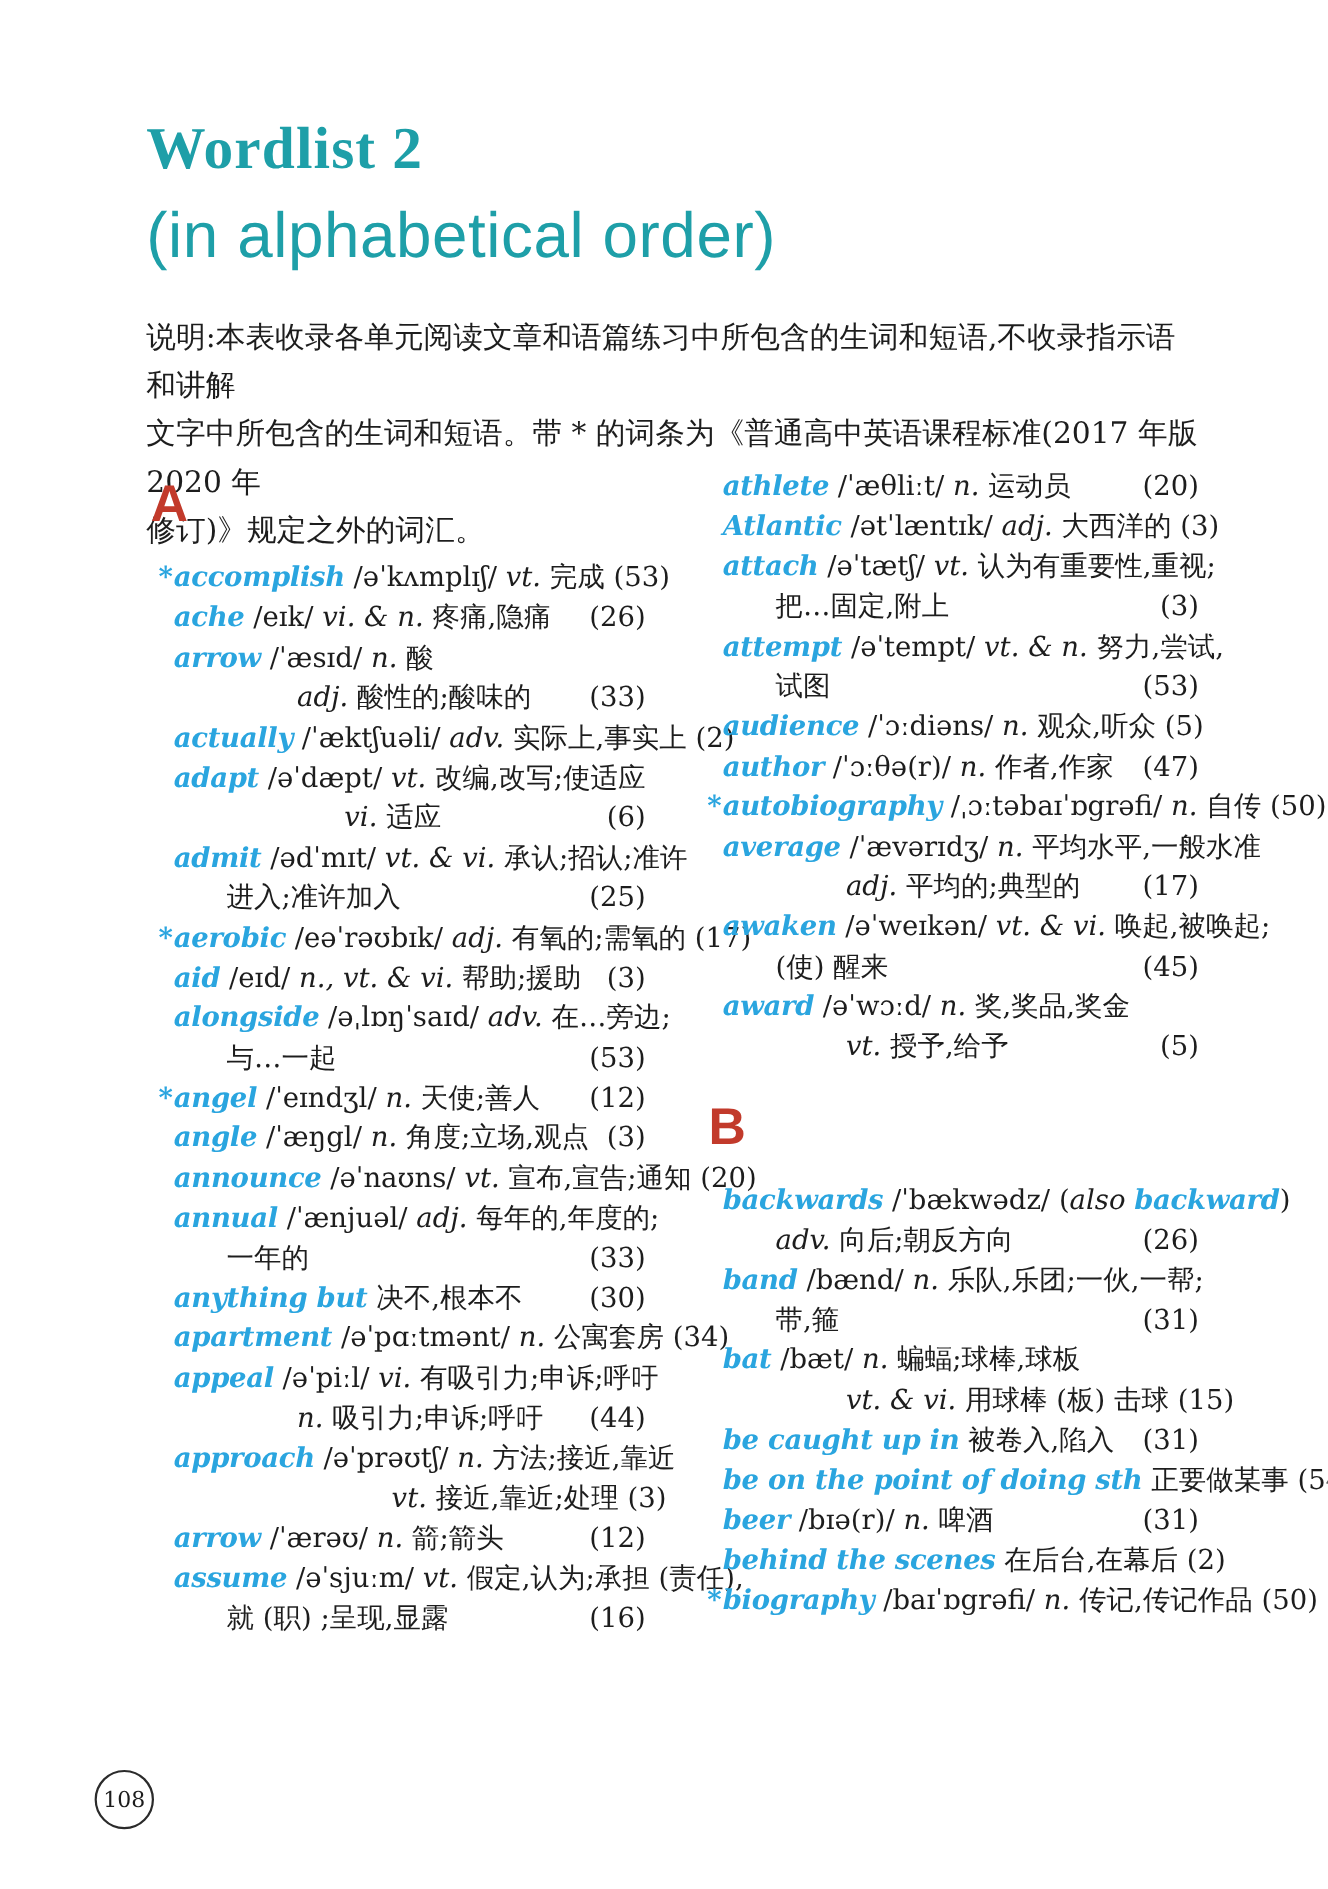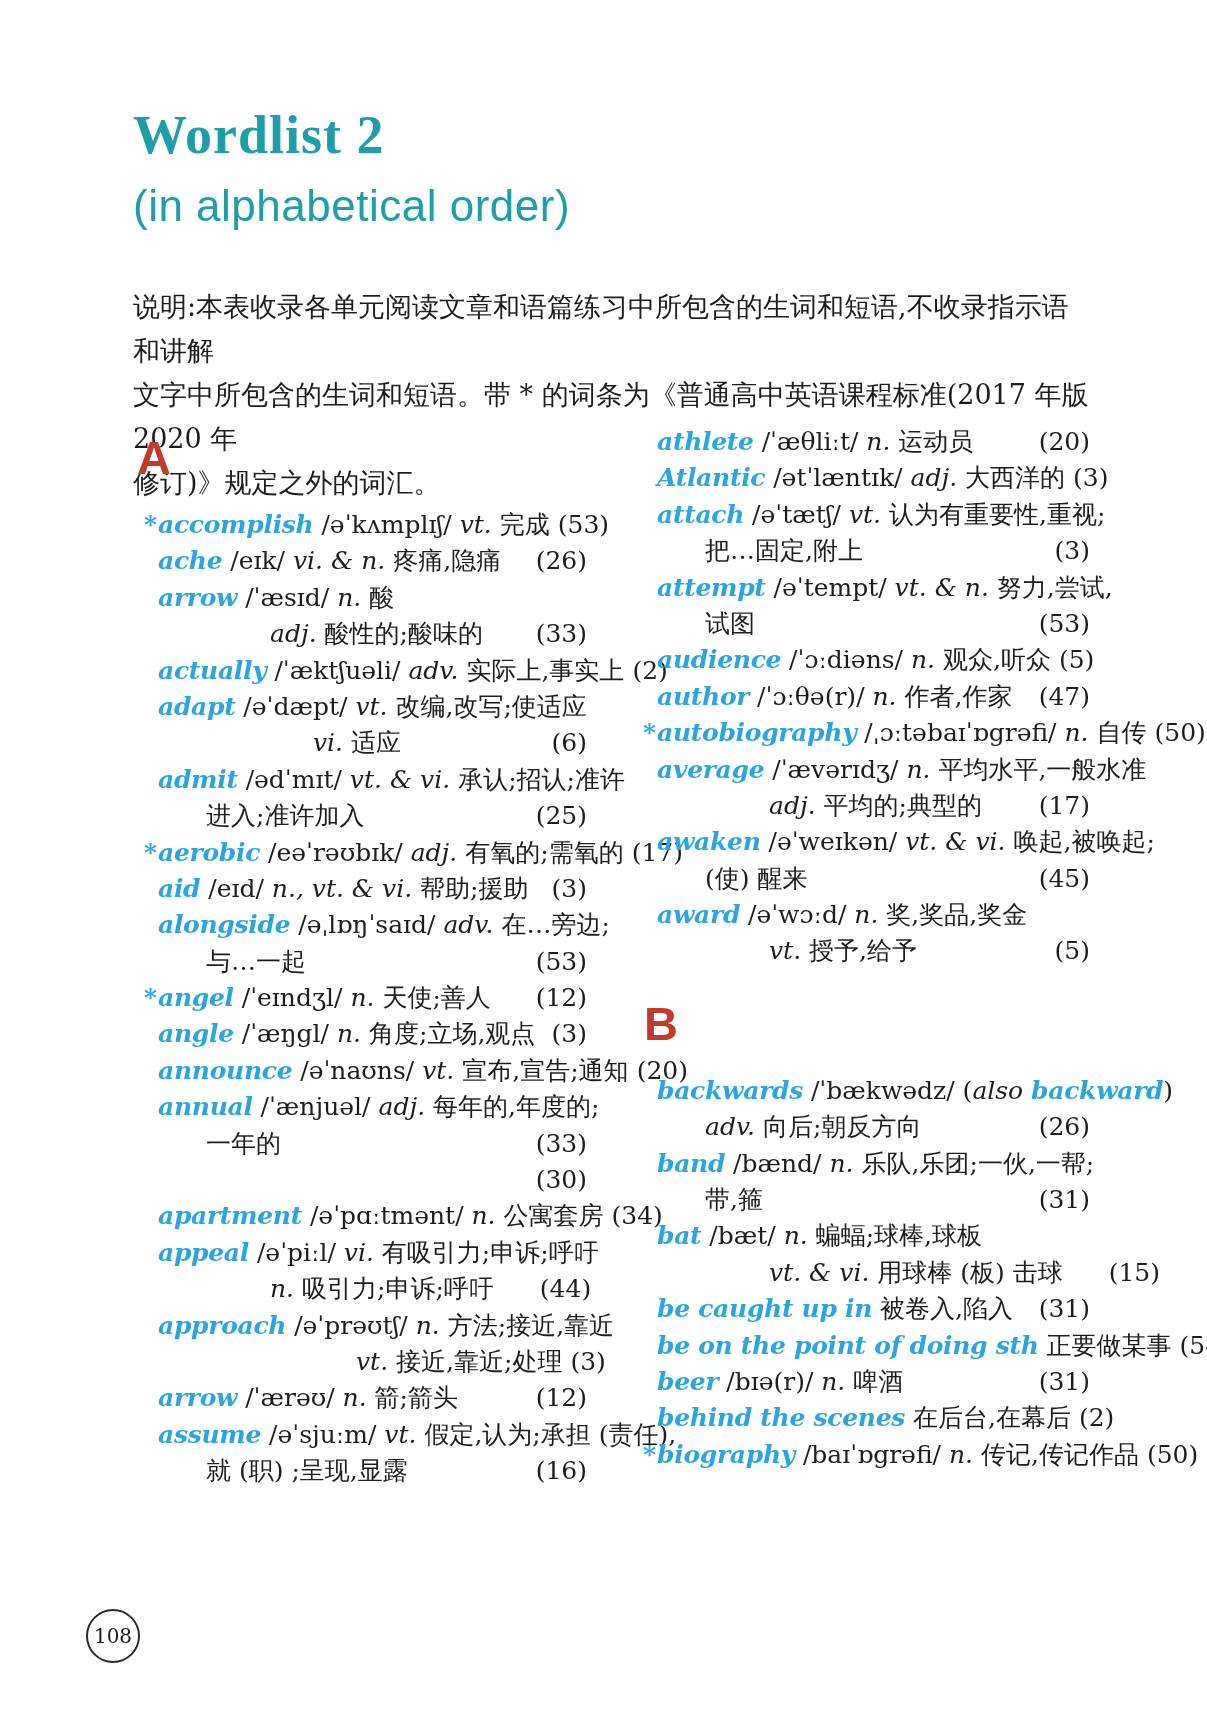--- a/index.html
+++ b/index.html
@@ -14,21 +14,21 @@
     font-family:"DejaVu Serif", serif;color:var(--ink);overflow:hidden;
   }
   .title{
     position:absolute;left:133px;top:104px;
     font-family:Liberation Serif, serif;font-weight:bold;
     font-size:54px;color:var(--teal);letter-spacing:1px;
   }
   .subtitle{
     position:absolute;left:133px;top:181px;
     font-family:"Liberation Sans", sans-serif;font-weight:400;
-    font-size:44px;color:var(--teal);letter-spacing:0.5px;text-align:right;
+    font-size:58px;color:var(--teal);letter-spacing:0.5px;text-align:right;
   }
   .note{
     position:absolute;left:133px;top:285px;width:960px;
     font-size:27px;line-height:44px;color:var(--ink);
   }
   .col{position:absolute;}
   #col-left{left:135px;top:434px;width:452px;}
   #col-right{left:634px;top:424px;width:456px;}
   .section-letter{
     font-family:"Liberation Sans", sans-serif;font-weight:bold;
@@ -40,21 +40,21 @@
     display:flex;align-items:baseline;white-space:nowrap;
     height:36.4px;line-height:36.4px;font-size:25px;padding-left:23px;
   }
   .line-text{flex:0 0 auto;}
   .pagenum{margin-left:auto;padding-left:8px;color:var(--ink);}
   .seg-w{color:var(--blue);font-weight:bold;letter-spacing:-0.3px;font-style:italic;}
   .seg-s{color:var(--blue);font-weight:bold;display:inline-block;width:14px;margin-left:-14px;}
   .seg-i{font-style:italic;}
   .seg-p{}
   .ind1{padding-left:71px;}
-  .ind2{padding-left:135px;gap:38px;}
+  .ind2{padding-left:135px;}
   .ind3{padding-left:178px;}
   .ind4{padding-left:221px;align-items:center;}
   .page-badge{
     position:absolute;left:86px;top:1609px;width:50px;height:50px;
     border:2.5px solid #2b2b2b;border-radius:50%;
     display:flex;align-items:center;justify-content:center;
     font-size:20px;color:var(--ink);
   }
 </style>
 </head>
@@ -133,20 +133,21 @@
         <span class="pagenum">(20)</span>
       </div>
       <div class="line ind0">
         <span class="line-text"><span class="seg-w">annual</span><span class="seg-p"> /ˈænjuəl/ </span><span class="seg-i">adj.</span><span class="seg-p"> 每年的,年度的;</span></span>
       </div>
       <div class="line ind1">
         <span class="line-text"><span class="seg-p">一年的</span></span>
         <span class="pagenum">(33)</span>
       </div>
       <div class="line ind0">
+        <span class="line-text"><span class="seg-w">anything but</span><span class="seg-p"> 决不,根本不</span></span>
         <span class="pagenum">(30)</span>
       </div>
       <div class="line ind0">
         <span class="line-text"><span class="seg-w">apartment</span><span class="seg-p"> /əˈpɑːtmənt/ </span><span class="seg-i">n.</span><span class="seg-p"> 公寓套房</span></span>
         <span class="pagenum">(34)</span>
       </div>
       <div class="line ind0">
         <span class="line-text"><span class="seg-w">appeal</span><span class="seg-p"> /əˈpiːl/ </span><span class="seg-i">vi.</span><span class="seg-p"> 有吸引力;申诉;呼吁</span></span>
       </div>
       <div class="line ind2">

